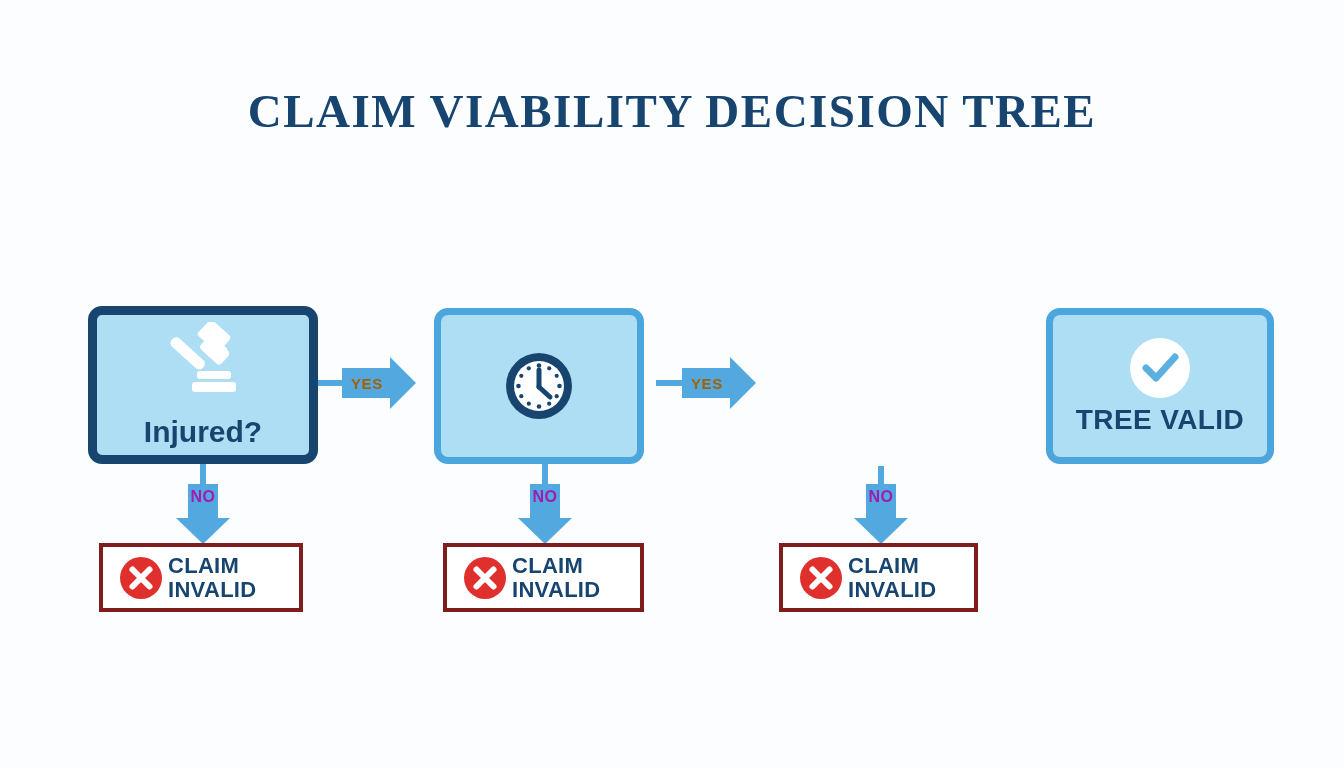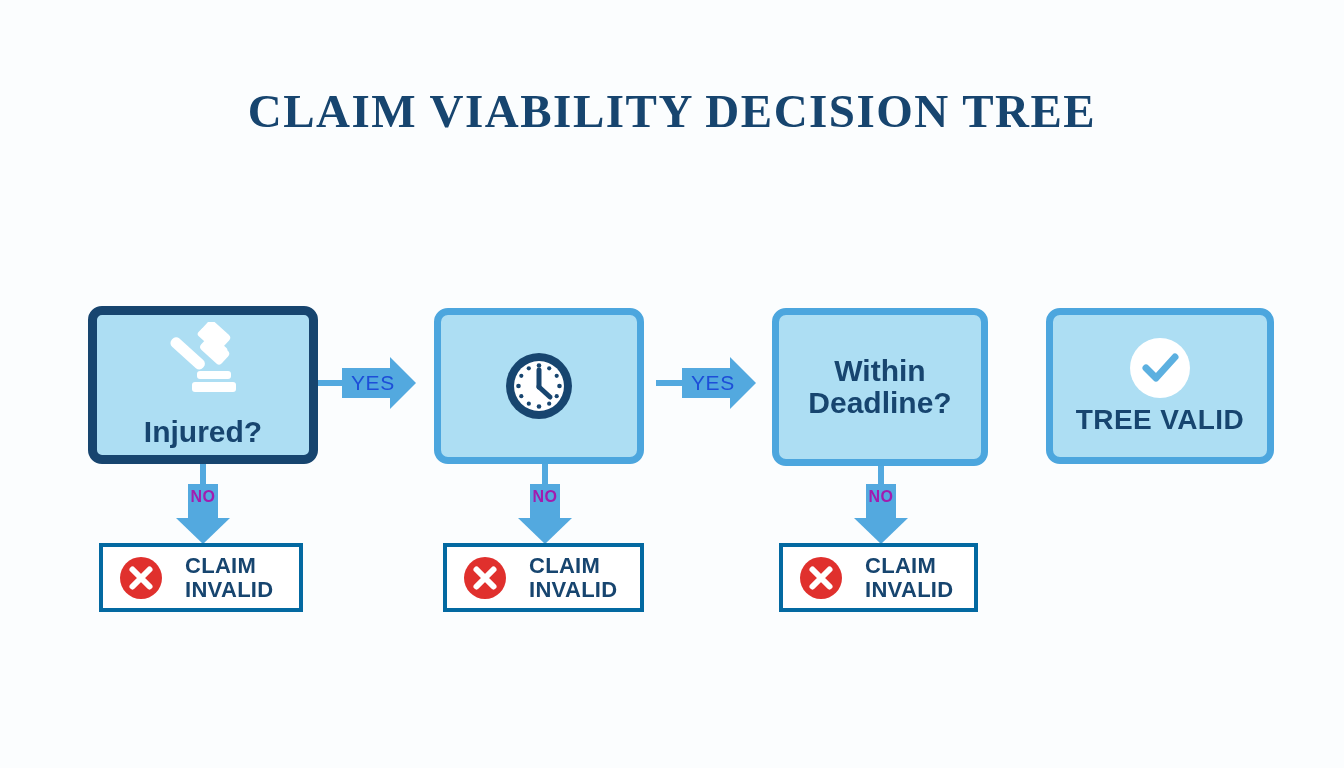--- a/index.html
+++ b/index.html
@@ -137,23 +137,23 @@
     position: absolute;
     top: 0;
     width: 0; height: 0;
     border-top: 26px solid transparent;
     border-bottom: 26px solid transparent;
     border-left: 26px solid #53a9df;
   }
   .yes-text {
     position: relative;
     z-index: 2;
-    color: #1d4ed8;
-    font-weight: normal;
-    font-size: 21px;
+    color: #a16207;
+    font-weight: bold;
+    font-size: 15px;
     letter-spacing: 0.6px;
     padding-left: 9px;
   }
 
   #yes-1 { left: 318px; top: 357px; }
   #yes-1 .yes-stem { width: 24px; }
   #yes-1 .yes-arrow { width: 74px; }
   #yes-1 .yes-arrow .shaft { width: 52px; }
   #yes-1 .yes-arrow .head { left: 48px; }
 
@@ -219,25 +219,25 @@
   #no-3 .no-stem { height: 18px; }
   #no-3 .no-arrow { height: 60px; }
   #no-3 .no-arrow .shaft { height: 36px; }
   #no-3 .no-arrow .head { top: 34px; }
 
   
   .invalid-box {
     position: absolute;
     box-sizing: border-box;
     background: #ffffff;
-    border: 4px solid #0369a1;
+    border: 4px solid #7f1d1d;
     display: flex;
     align-items: center;
     padding-left: 16px;
-    gap: 22px;
+    gap: 5px;
   }
   .icon-xcircle {
     width: 44px; height: 44px;
     flex: 0 0 auto;
   }
   .invalid-label {
     color: #17456f;
     font-weight: bold;
     font-size: 22px;
     line-height: 1.08;
@@ -291,24 +291,20 @@
           <circle cx="19.3" cy="26.8" r="2.1"></circle>
           <circle cx="26.8" cy="19.3" r="2.1"></circle>
         </g>
         <path d="M37 21 L37 38" stroke="#17456f" stroke-width="5" stroke-linecap="round" fill="none"></path>
         <path d="M37 38 L48 48" stroke="#17456f" stroke-width="5" stroke-linecap="round" fill="none"></path>
       </svg>
     </span>
     <div class="node-label q"></div>
   </div>
 
-  <div class="node secondary" id="node-deadline">
-    <div class="node-label q">Within
-Deadline?</div>
-  </div>
 
   <div class="node secondary" id="node-valid">
     <span class="icon-check">
       <svg viewBox="0 0 62 62" width="62" height="62" aria-hidden="true">
         <circle cx="31" cy="31" r="30" fill="#ffffff"></circle>
         <path d="M17 31 L27 41 L46 20" stroke="#5cb0e0" stroke-width="7" stroke-linecap="round" stroke-linejoin="round" fill="none"></path>
       </svg>
     </span>
     <div class="node-label caps">TREE VALID</div>
   </div>

